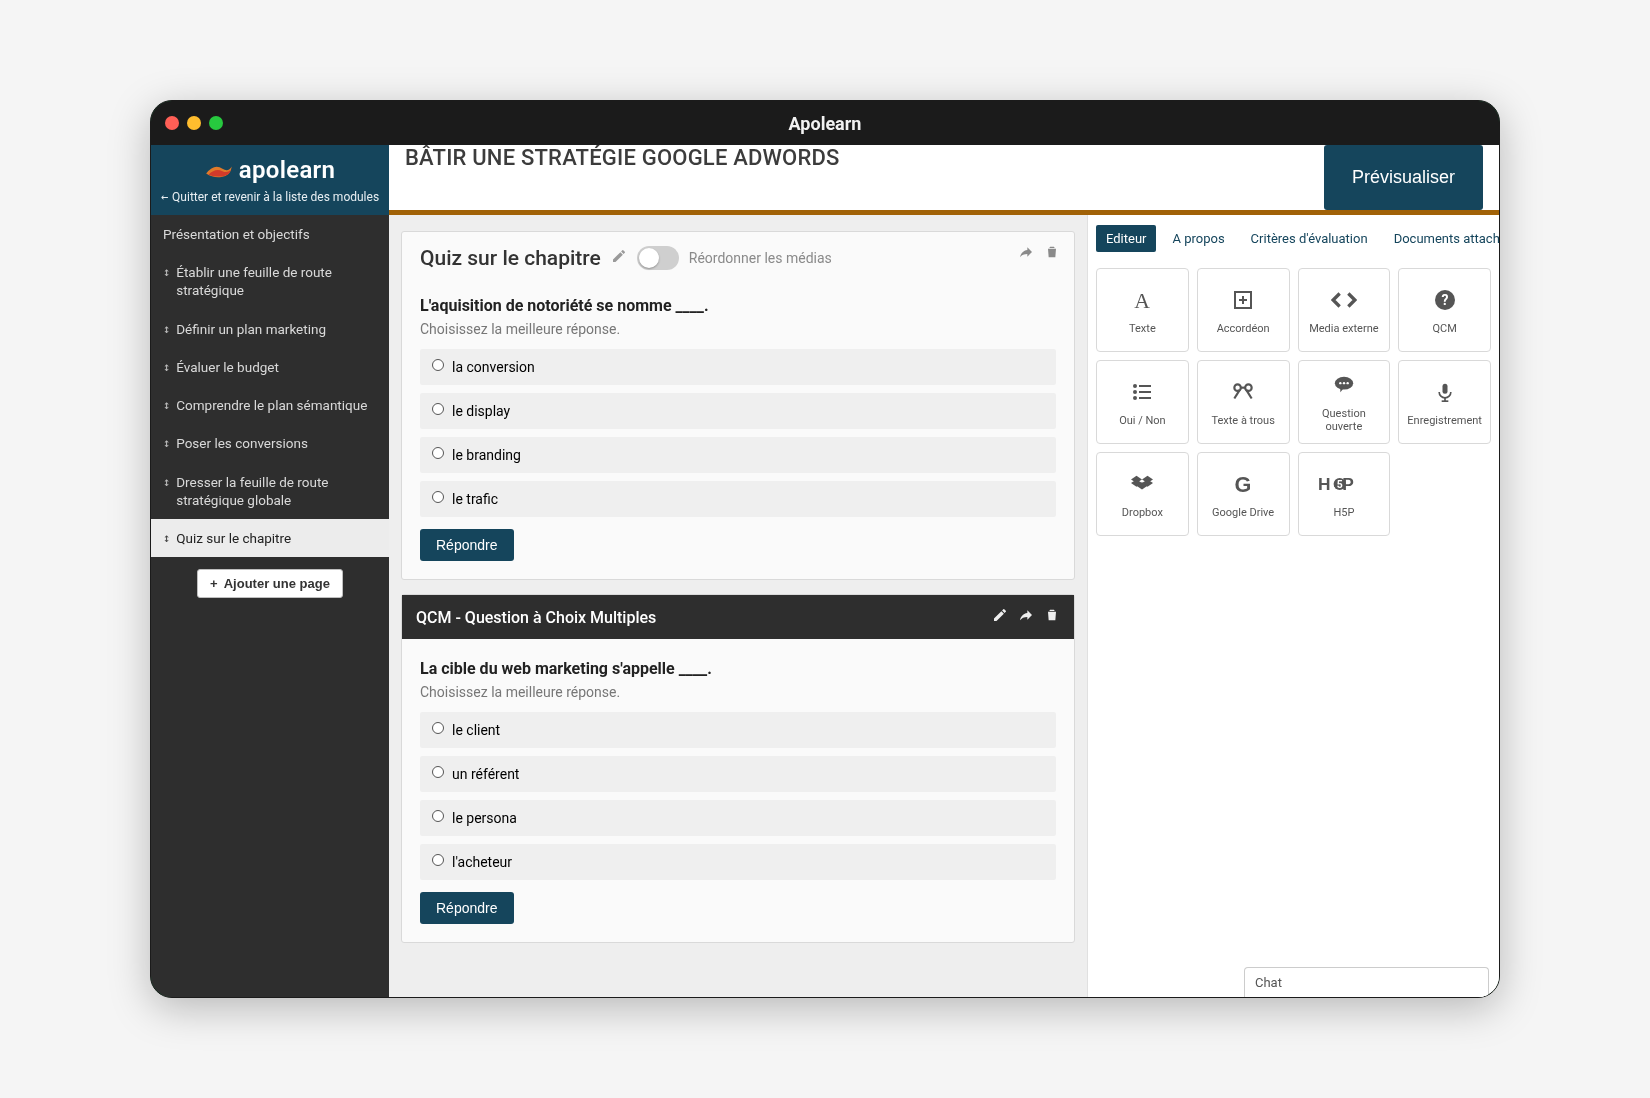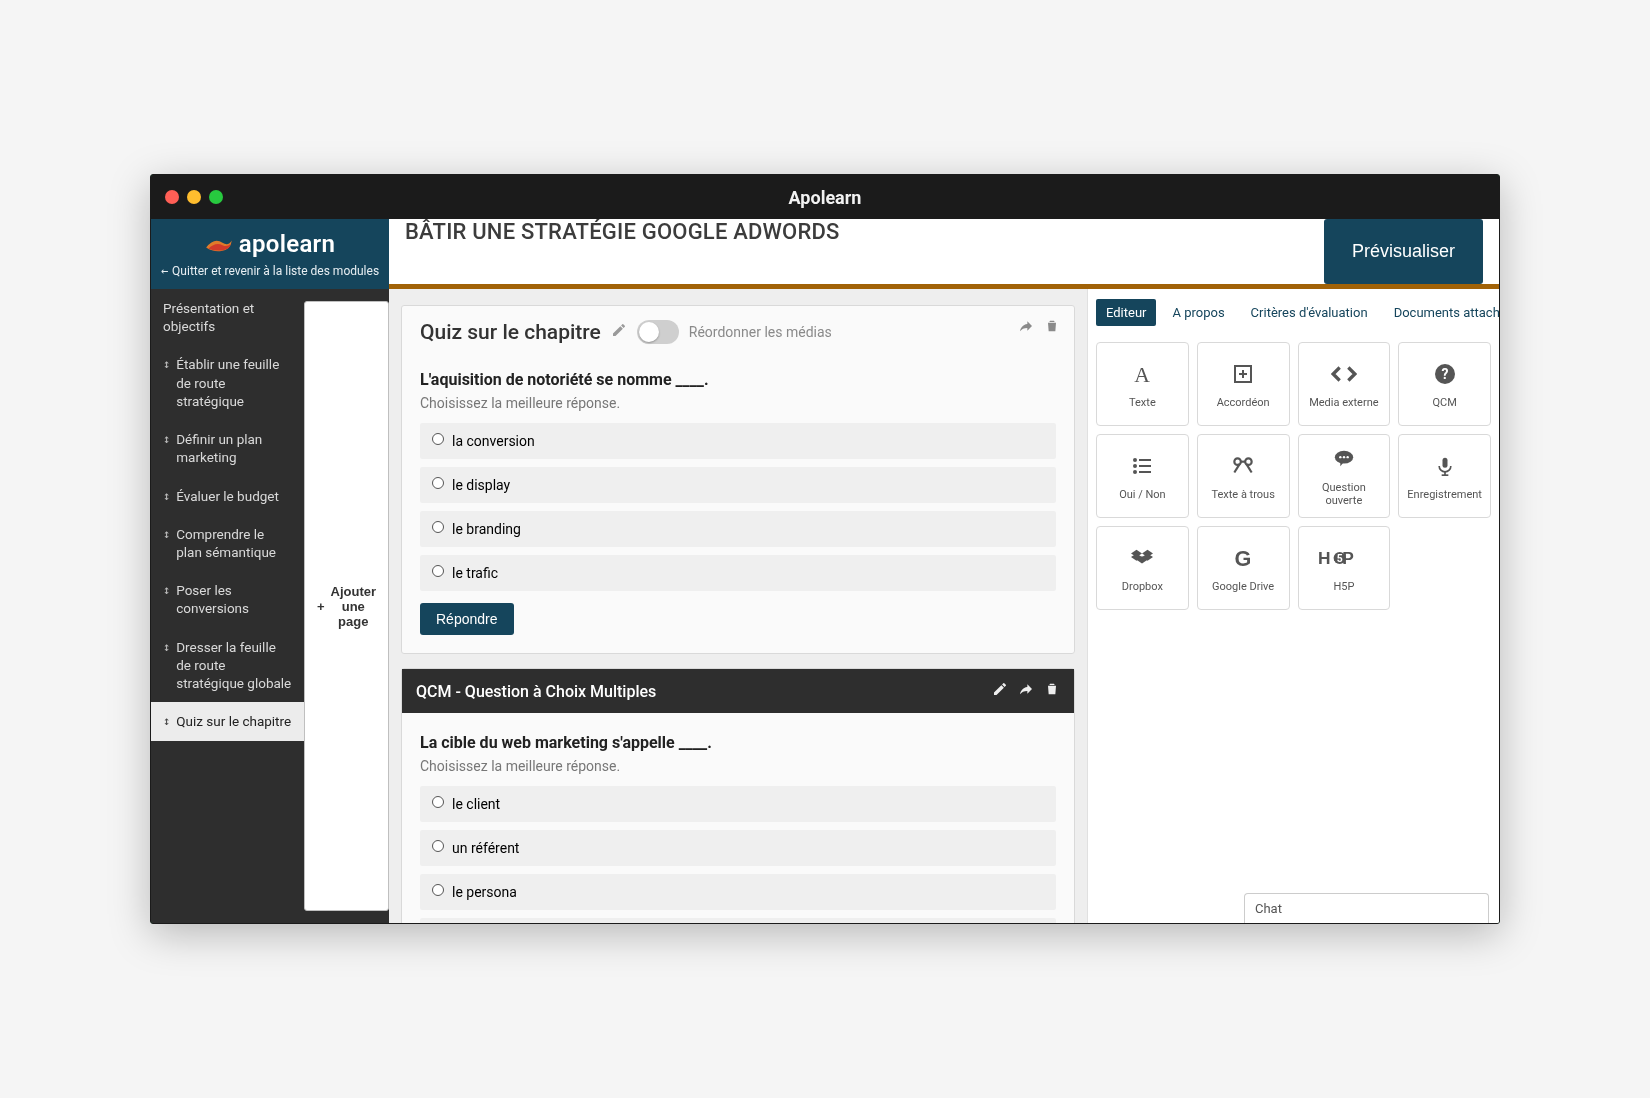--- a/index.html
+++ b/index.html
@@ -6,22 +6,22 @@
   html, body { height: 100%; }
   body {
     font-family: -apple-system, BlinkMacSystemFont, "Segoe UI", Roboto, Helvetica, Arial, sans-serif;
     background: #f5f5f5;
     display: flex;
     align-items: center;
     justify-content: center;
   }
   .window {
     width: 1350px;
-    height: 750px;
-    border-radius: 3px;
+    height: 898px;
+    border-radius: 22px;
     overflow: hidden;
     background: #14532d;
     box-shadow: 0 10px 40px rgba(0,0,0,0.25);
     display: flex;
     flex-direction: column;
     border: 1px solid #1b1b1b;
   }
   .titlebar {
     height: 44px;
     background: #1b1b1b;
@@ -71,21 +71,21 @@
   .preview-btn {
     background: #15455c; color: #fff;
     border: none; border-radius: 3px;
     padding: 10px 28px; font-size: 18px; font-weight: 500;
     cursor: pointer;
   }
   .sidebar {
     grid-column: 1; grid-row: 2;
     background: #2e2e2e; color: #d9d9d9;
     overflow-y: auto; font-size: 13.5px;
-    display: flex; 
+    display: flex; flex-direction: column;
   }
   .side-item {
     padding: 10px 12px; cursor: pointer;
     display: flex; align-items: flex-start; gap: 6px;
     line-height: 1.35;
   }
   .side-item.active { background: #ececec; color: #222; }
   .handle { font-family: monospace; font-size: 12px; opacity: 0.85; padding-top: 1px; }
   .add-page-wrap { display: flex; justify-content: center; padding: 12px 0; }
   .add-page {

